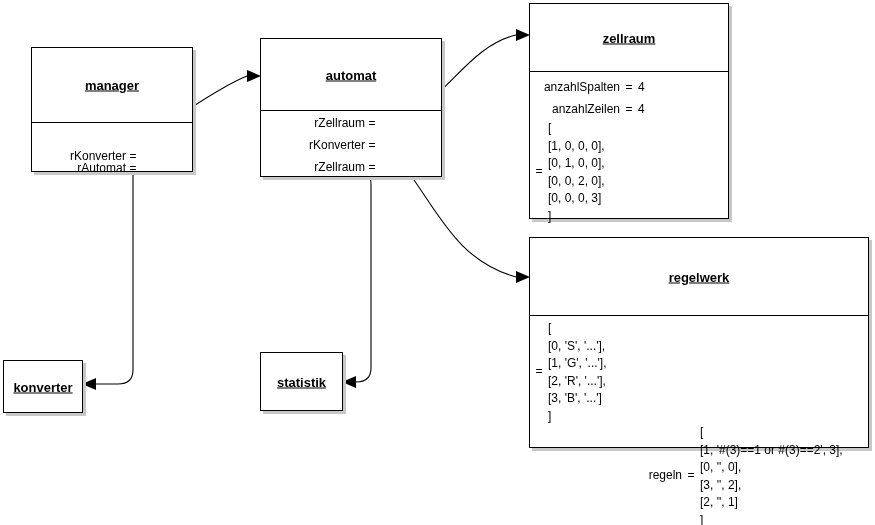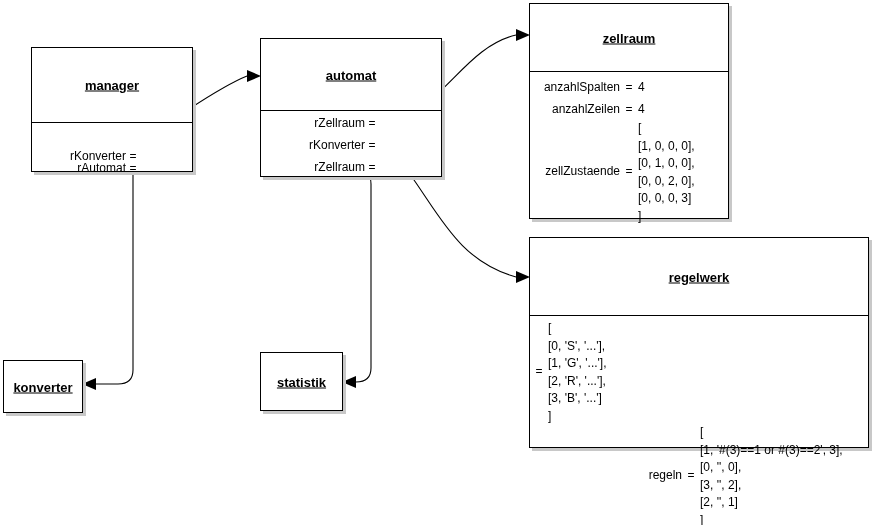--- a/index.html
+++ b/index.html
@@ -186,21 +186,20 @@
         <span class="attr-name" style="width:90px;">anzahlSpalten</span>
         <span class="attr-eq" style="width:18px;">=</span>
         <span class="attr-val">4</span>
       </div>
       <div class="attr-row" style="left:0px; top:31px; width:100%;">
         <span class="attr-name" style="width:90px;text-align:right;">anzahlZeilen</span>
         <span class="attr-eq" style="width:18px;">=</span>
         <span class="attr-val">4</span>
       </div>
       <div class="attr-row" style="left:0px; top:48px; width:100%;">
-        <span class="attr-name" style="width:90px; padding-top:45px;">zellZustaende</span>
         <span class="attr-eq" style="width:18px; padding-top:45px;">=</span>
         <span class="attr-val multiline">[
 [1, 0, 0, 0],
 [0, 1, 0, 0],
 [0, 0, 2, 0],
 [0, 0, 0, 3]
 ]</span>
       </div>
     </div>
   </div>

